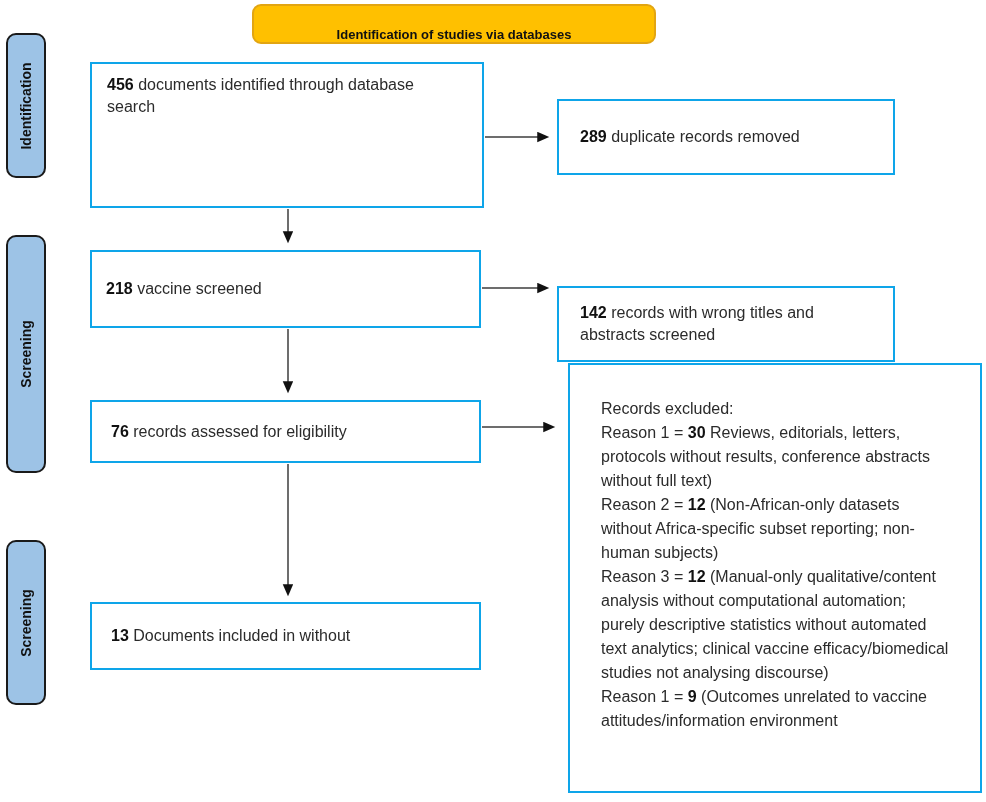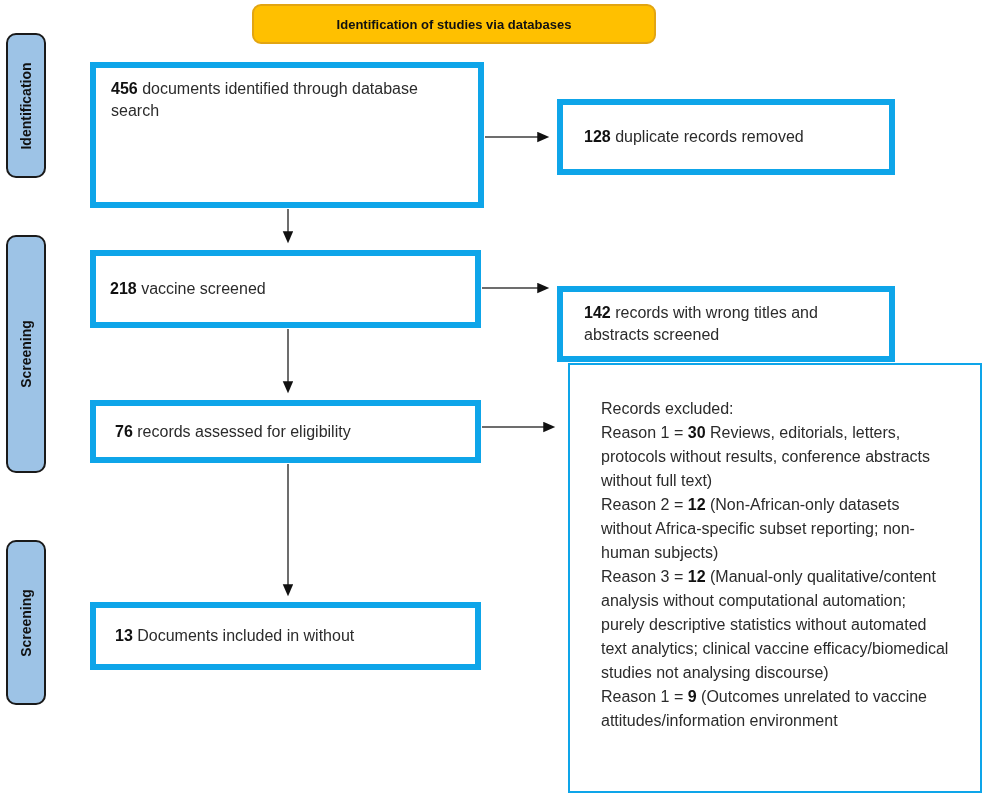--- a/index.html
+++ b/index.html
@@ -15,21 +15,21 @@
   }
 
   
   .banner {
     position: absolute;
     left: 252px; top: 4px;
     width: 404px; height: 40px;
     background: #FFC000;
     border: 2px solid #E2A512;
     border-radius: 9px;
-    display: flex; align-items: center; justify-content: center;
+    display: flex; align-items: flex-end; justify-content: center;
     font-size: 13px; font-weight: bold; color: #111111;
   }
 
   
   .sidebox {
     position: absolute;
     left: 6px; width: 40px;
     background: #9DC3E6;
     border: 2px solid #1a1a1a;
     border-radius: 10px;
@@ -42,21 +42,21 @@
     font-size: 14px; font-weight: bold; color: #111111;
   }
   #side-identification { top: 33px;  height: 145px; }
   #side-screening-1    { top: 235px; height: 238px; }
   #side-screening-2    { top: 540px; height: 165px; }
 
   
   .fbox {
     position: absolute;
     background: #ffffff;
-    border: 6px solid #0ea5e9;
+    border: 2px solid #0ea5e9;
     font-size: 16px;
     line-height: 22px;
     color: #2b2b2b;
   }
   .fbox .b { font-weight: bold; color: #111111; }
   .vcenter { display: flex; align-items: center; }
 
   #box-identified   { left: 90px;  top: 62px;  width: 394px; height: 146px; padding: 10px 26px 10px 15px; }
   #box-duplicates   { left: 557px; top: 99px;  width: 338px; height: 76px;  padding: 0 14px 0 21px; }
   #box-screened     { left: 90px;  top: 250px; width: 391px; height: 78px;  padding: 0 14px 0 14px; }
@@ -99,21 +99,21 @@
     <span>Screening</span>
   </div>
 
   <div class="fbox" id="box-identified">
     <span class="b">456</span>
     <span>documents identified through database search</span>
   </div>
 
   <div class="fbox vcenter" id="box-duplicates">
     <div class="txt">
-      <span class="b">128</span>
+      <span class="b">289</span>
       <span>duplicate records removed</span>
     </div>
   </div>
 
   <div class="fbox vcenter" id="box-screened">
     <div class="txt">
       <span class="b">218</span>
       <span>vaccine screened</span>
     </div>
   </div>

